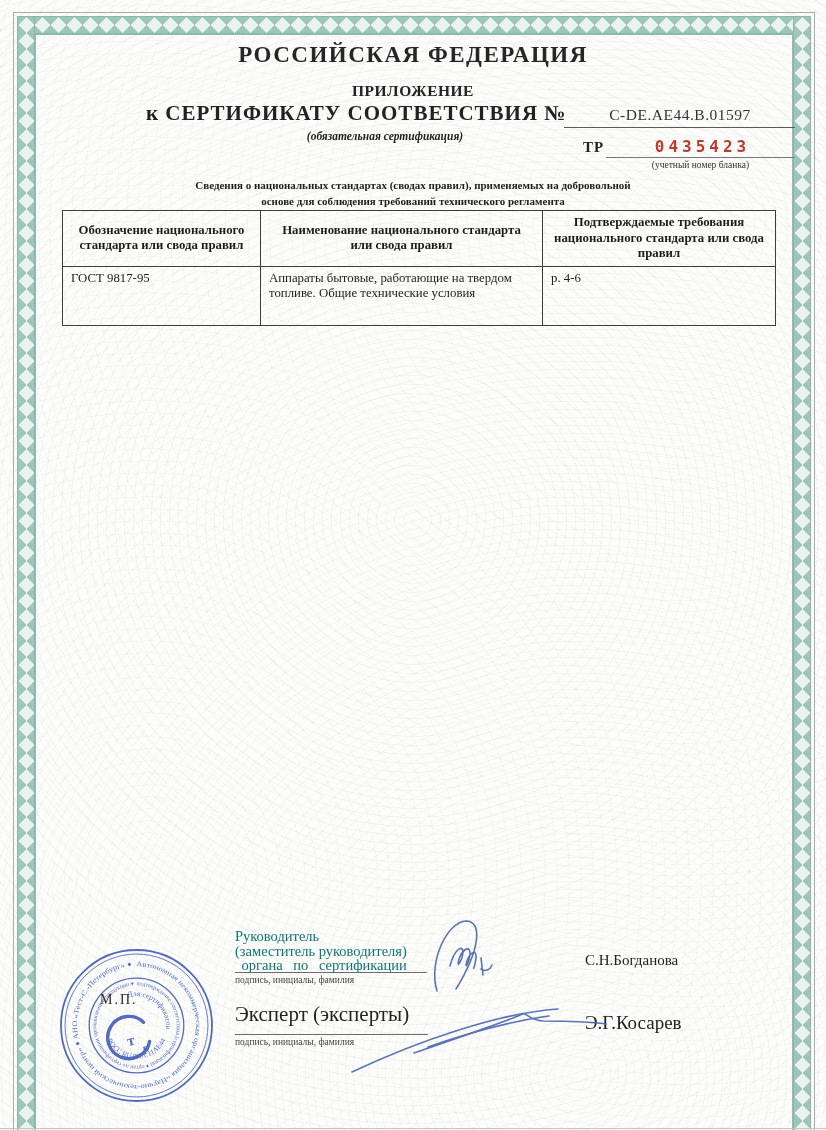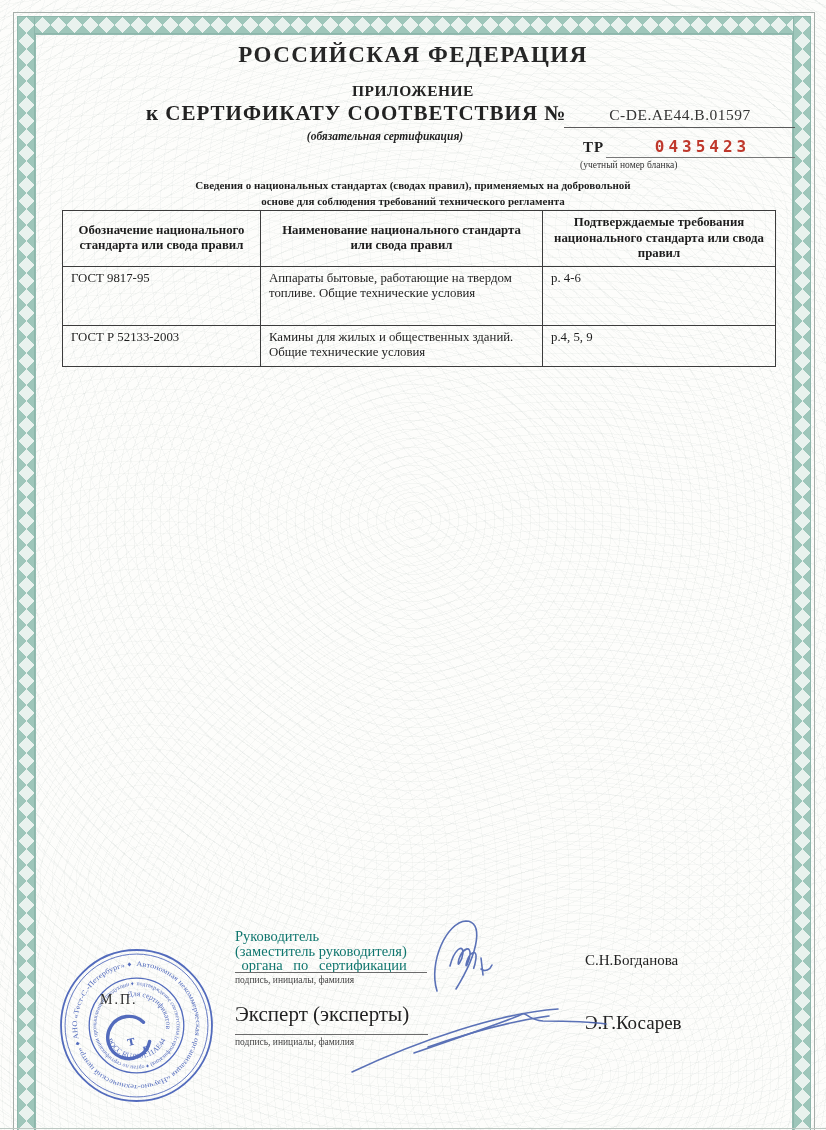--- a/index.html
+++ b/index.html
@@ -44,21 +44,21 @@
   .underline{border-bottom:1.2px solid #5a5a5a;height:0;}
   .u1{top:127px;left:564px;width:231px;}
   .cert-kind{top:130px;left:230px;width:310px;text-align:center;font-weight:bold;font-size:11.5px;font-style:italic;}
   .tr-label{top:139px;left:583px;font-weight:bold;font-size:15px;letter-spacing:1px;}
   .blank-number{
     top:137px;left:610px;width:185px;text-align:center;
     font-family:"DejaVu Sans Mono","Liberation Mono",monospace;
     font-weight:bold;font-size:16px;letter-spacing:4px;color:#bf382c;
   }
   .u2{top:157px;left:606px;width:189px;border-bottom-color:#777;}
-  .blank-caption{top:160px;left:580px;width:189px;text-align:left;font-size:9.5px;color:#333;}
+  .blank-caption{top:160px;left:606px;width:189px;text-align:center;font-size:9.5px;color:#333;}
   .intro{top:178px;left:0;right:0;text-align:center;font-weight:bold;font-size:11px;line-height:15.5px;color:#1e1e1e;}
 
   table.std{
     position:absolute;top:210px;left:62px;width:713px;
     border-collapse:collapse;table-layout:fixed;
   }
   table.std th,table.std td{
     border:1.6px solid #3c3c3c;vertical-align:top;
     font-size:12.8px;line-height:15.5px;padding:4px 8px 4px 8px;color:#1d1d1d;
   }
@@ -118,25 +118,20 @@
         <tr class="hdr">
       <th>Обозначение национального стандарта или свода правил</th>
       <th>Наименование национального стандарта или свода правил</th>
       <th>Подтверждаемые требования национального стандарта или свода правил</th>
     </tr>
     <tr class="r0">
       <td>ГОСТ 9817-95</td>
       <td>Аппараты бытовые, работающие на твердом топливе. Общие технические условия</td>
       <td>р. 4-6</td>
     </tr>
-    <tr class="r1">
-      <td>ГОСТ Р 52133-2003</td>
-      <td>Камины для жилых и общественных зданий. Общие технические условия</td>
-      <td>р.4, 5, 9</td>
-    </tr>
   </tbody>
     </table>
 
   <div class="abs sig-role">
     <div>Руководитель</div>
     <div>(заместитель руководителя)</div>
     <div class="just">органа по сертификации</div>
   </div>
   <div class="abs underline sig-ul1"></div>
   <div class="abs sig-cap1">подпись, инициалы, фамилия</div>

